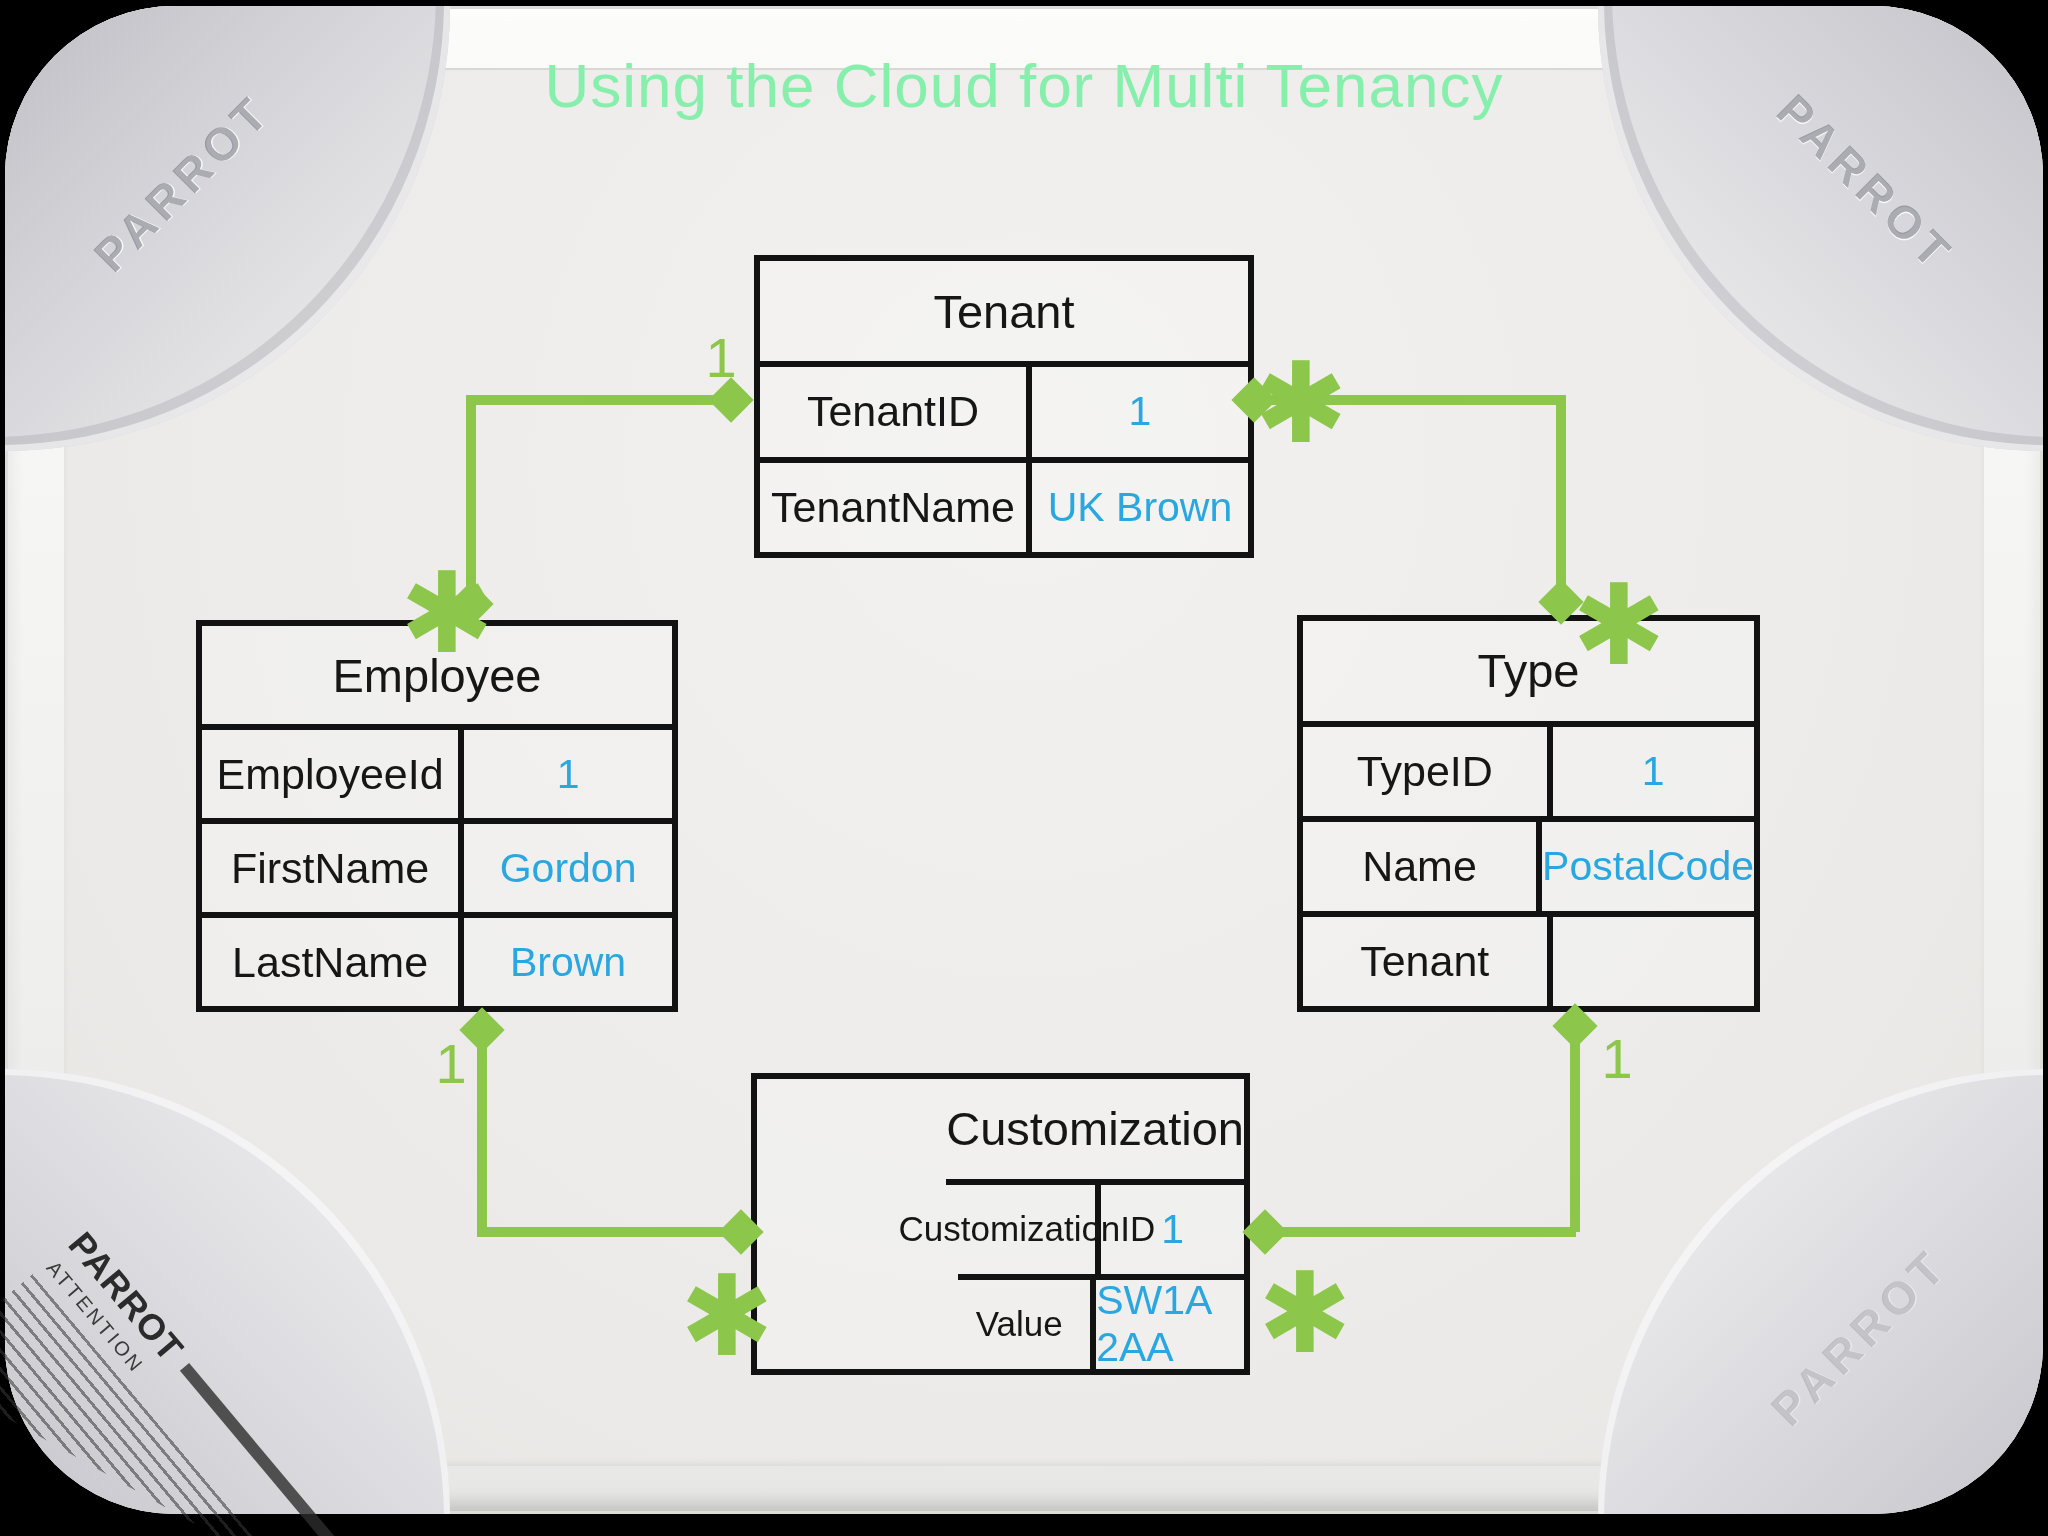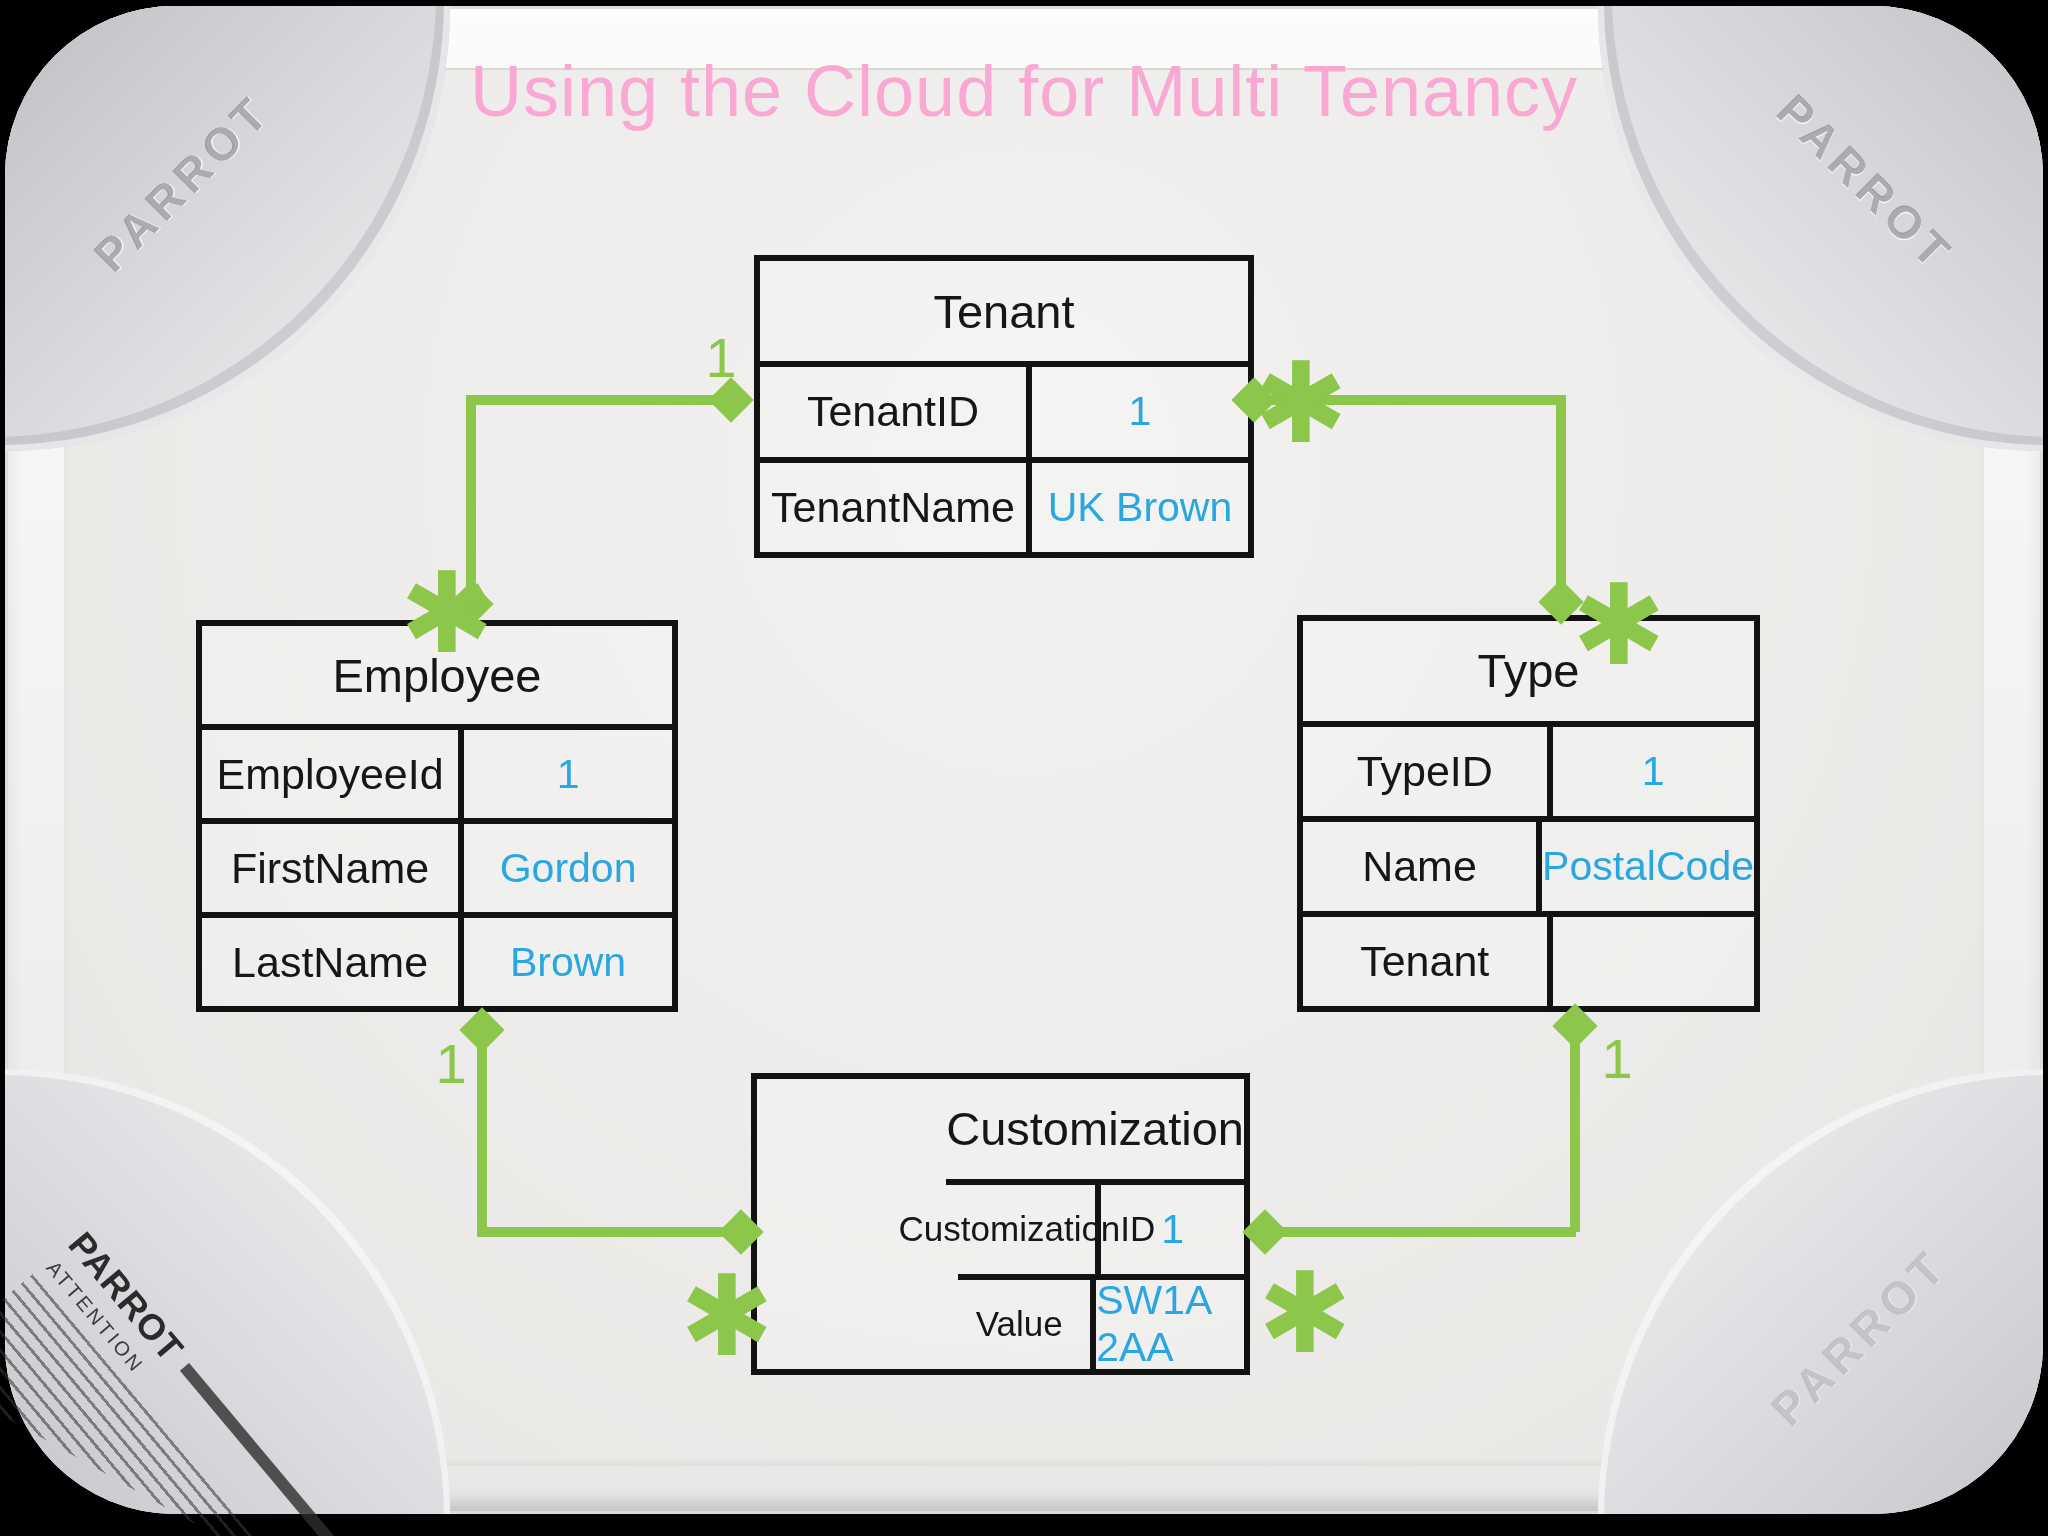--- a/index.html
+++ b/index.html
@@ -29,22 +29,22 @@
   .cap-br{right:0;bottom:0;border-top-left-radius:100%;
           background:linear-gradient(315deg,#c6c6cc 0%,#dcdce0 45%,#f2f2f3 95%);
           box-shadow:inset 6px 6px 0 rgba(255,255,255,.55);}
   .cap-text{position:absolute;font-weight:bold;font-size:46px;letter-spacing:6px;
             color:rgba(108,108,118,.55);text-shadow:1px 1px 0 rgba(255,255,255,.85);}
   .cap-tl .cap-text{left:64px;top:150px;transform:rotate(-45deg);}
   .cap-tr .cap-text{right:64px;top:150px;transform:rotate(45deg);}
   .cap-br .cap-text{right:70px;bottom:150px;transform:rotate(-45deg);opacity:.5;}
 
   
-  .title{position:absolute;left:0;right:0;top:50px;text-align:center;font-size:72px;
-         color:#f9a8d4;letter-spacing:1px;}
+  .title{position:absolute;left:0;right:0;top:50px;text-align:center;font-size:62px;
+         color:#86efac;letter-spacing:1px;}
 
   
   .etable{position:absolute;display:flex;flex-direction:column;border:6px solid #121212;
           background:rgba(252,252,250,.25);box-sizing:border-box;color:#161616;}
   .thead{flex:1.12;border-bottom:6px solid #121212;display:flex;align-items:center;
          justify-content:center;font-size:47px;}
   .trow{flex:1;display:flex;border-bottom:6px solid #121212;min-height:0;}
   .trow:last-child{border-bottom:none;}
   .tlabel{width:var(--lw,54%);border-right:6px solid #121212;display:flex;align-items:center;
           justify-content:center;font-size:43px;}

